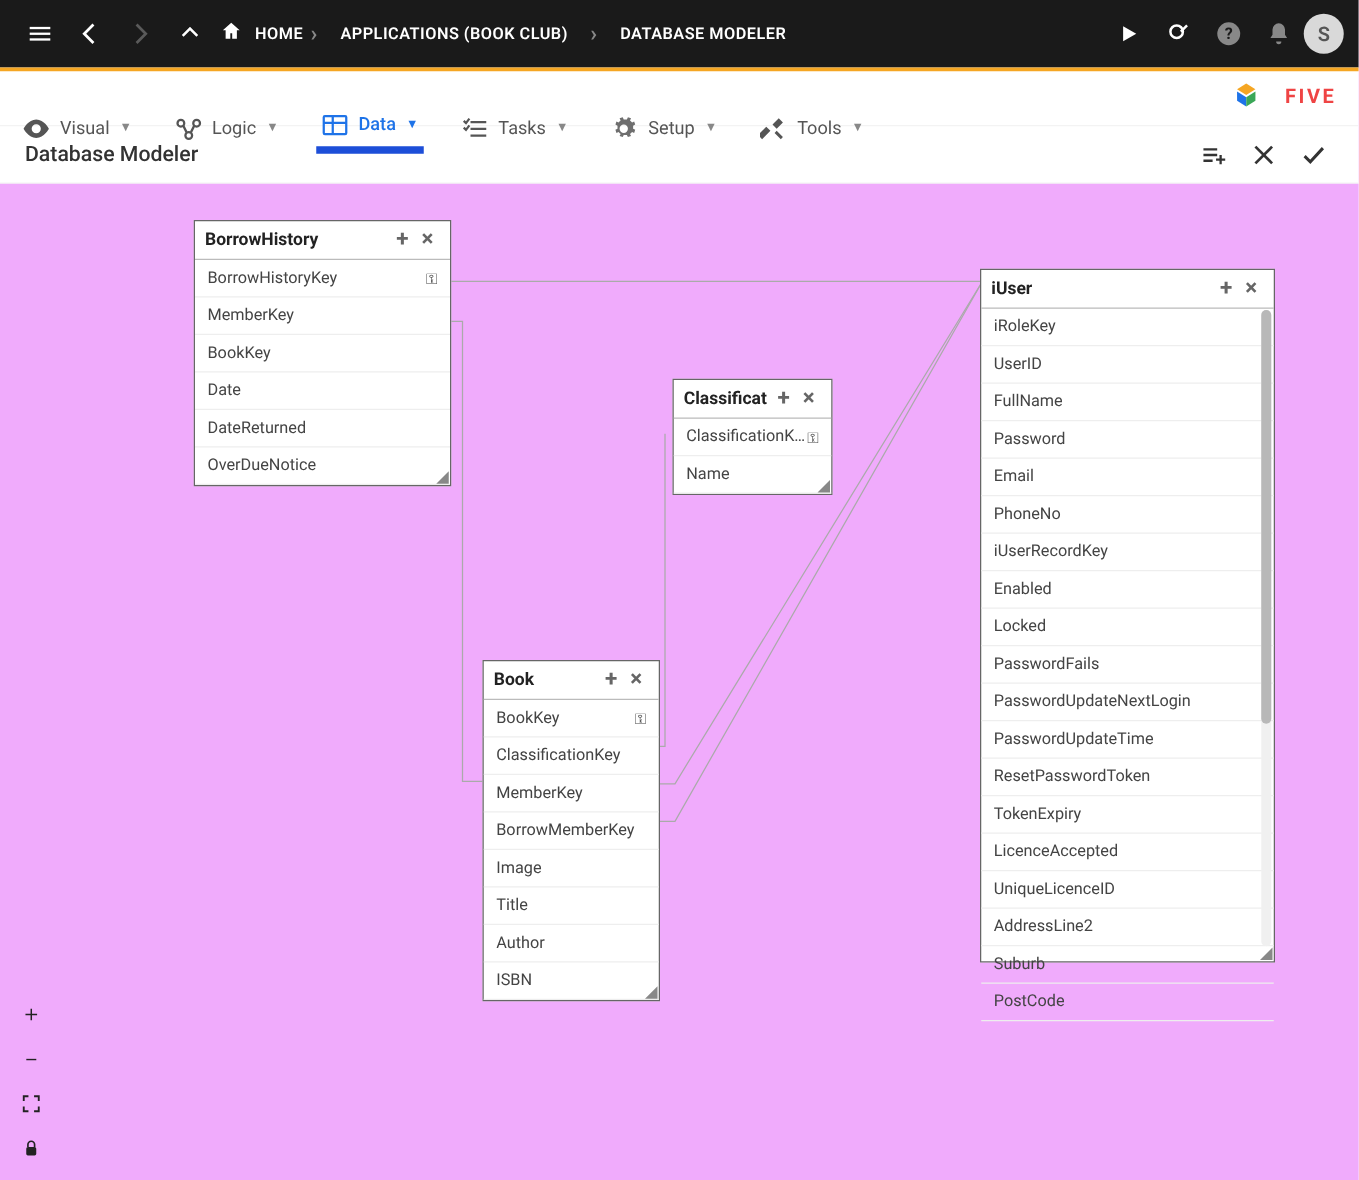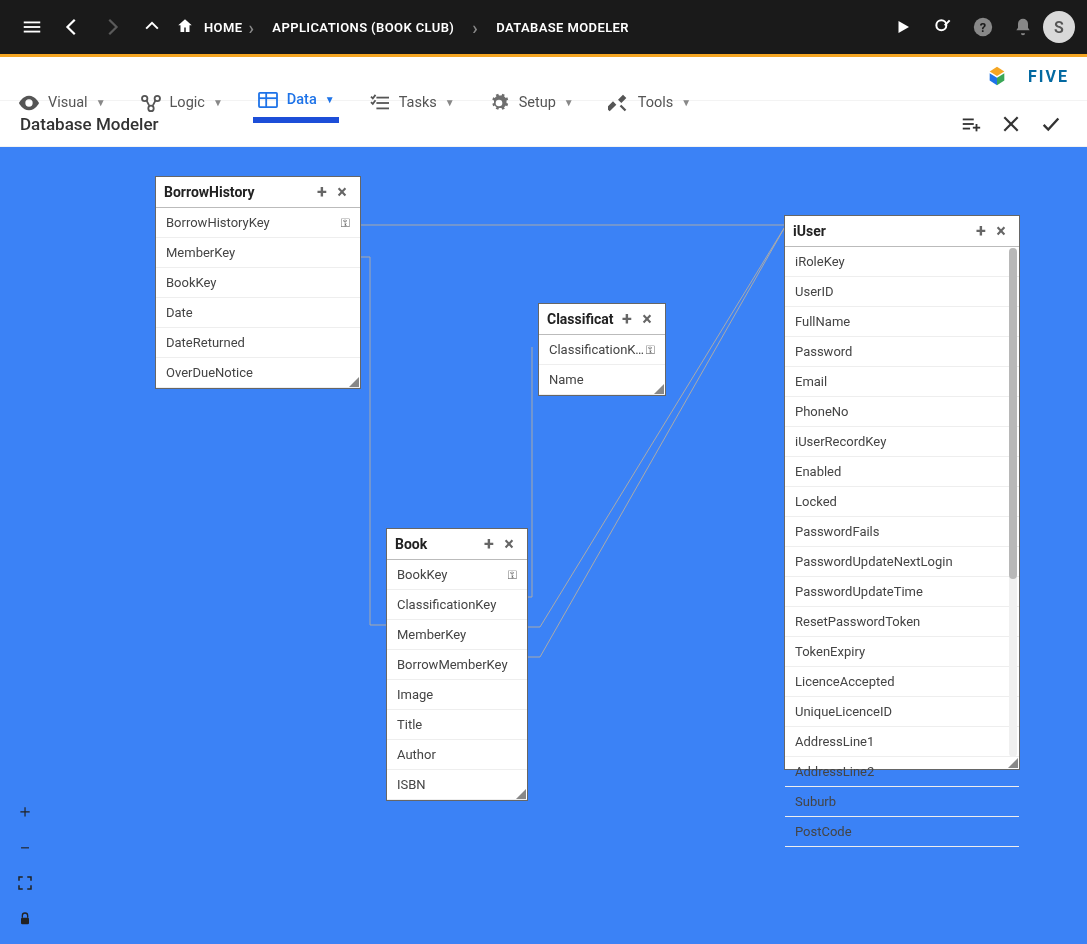--- a/index.html
+++ b/index.html
@@ -17,34 +17,34 @@
 
   .orange-line { height: 3px; background: #f5a623; }
 
   
   .tabsrow { height: 44px; border-bottom: 1px solid #f3f3f3; display: flex; align-items: center; padding: 0 14px; gap: 26px; position: relative; }
   .tabbtn { display: flex; align-items: center; gap: 8px; color: #555; font-size: 14.5px; cursor: pointer; padding: 8px 4px; margin-top: 48px; }
   .tabbtn.active { color: #1e73e8; border-bottom: 6px solid #1d4ed8; font-weight: 500; }
   .tabbtn .tri { font-size: 10px; color: #888; }
   .tabbtn.active .tri { color: #1e73e8; }
   .tab-ic { display:inline-flex; width:22px; }
-  .brand { position: absolute; right: 18px; top: 8px; display: flex; align-items: center; gap: 20px; font-weight: 700; letter-spacing: 2px; color: #0369a1; }
+  .brand { position: absolute; right: 18px; top: 8px; display: flex; align-items: center; gap: 20px; font-weight: 700; letter-spacing: 2px; color: #ef4444; }
   .brand .logo { width: 22px; height: 22px; }
 
   
   .subhead { height: 46px; display: flex; align-items: center; padding: 0 16px 0 20px; border-bottom: 1px solid #f3f3f3; }
   .subhead h2 { font-size: 17px; font-weight: 500; color: #333; }
   .subhead .spacer { flex: 1; }
   .subhead .act { width: 40px; height: 40px; display: flex; align-items: center; justify-content: center; cursor: pointer; color: #333; position: relative; }
 
   
   .red-arrow { position: absolute; right: 28px; top: 160px; color: #ff0000; pointer-events: none; }
 
   
-  .canvas { position: relative; width: 100%; height: calc(944px - 54px - 3px - 44px - 46px); background: #3b82f6; overflow: hidden; }
+  .canvas { position: relative; width: 100%; height: calc(944px - 54px - 3px - 44px - 46px); background: #f0abfc; overflow: hidden; }
 
   
   .tblcard { position: absolute; border: 1px solid #666; background: #fff; font-size: 13px; color: #444; }
   .tblhead { display: flex; align-items: center; padding: 6px 8px; border-bottom: 1px solid #bbb; font-weight: 700; color: #222; font-size: 14px; }
   .tblhead .nm { flex: 1; overflow: hidden; text-overflow: ellipsis; white-space: nowrap; }
   .tblhead .hicon { width: 20px; text-align: center; color: #666; cursor: pointer; font-size: 18px; line-height: 1; }
   .tblrow { padding: 7px 10px; border-bottom: 1px solid #eee; display: flex; align-items: flex-end; }
   .tblrow:last-child { border-bottom: none; }
   .tblrow .fld { flex: 1; overflow: hidden; text-overflow: ellipsis; white-space: nowrap; }
   .keyic { font-size: 12px; }
@@ -369,23 +369,20 @@
     <div class="tblrow">
         <span class="fld">TokenExpiry</span>
       </div>
     <div class="tblrow">
         <span class="fld">LicenceAccepted</span>
       </div>
     <div class="tblrow">
         <span class="fld">UniqueLicenceID</span>
       </div>
     <div class="tblrow">
-        <span class="fld">AddressLine1</span>
-      </div>
-    <div class="tblrow">
         <span class="fld">AddressLine2</span>
       </div>
     <div class="tblrow">
         <span class="fld">Suburb</span>
       </div>
     <div class="tblrow">
         <span class="fld">PostCode</span>
       </div>
     <div class="vtrack">
         <div class="vthumb"></div>

